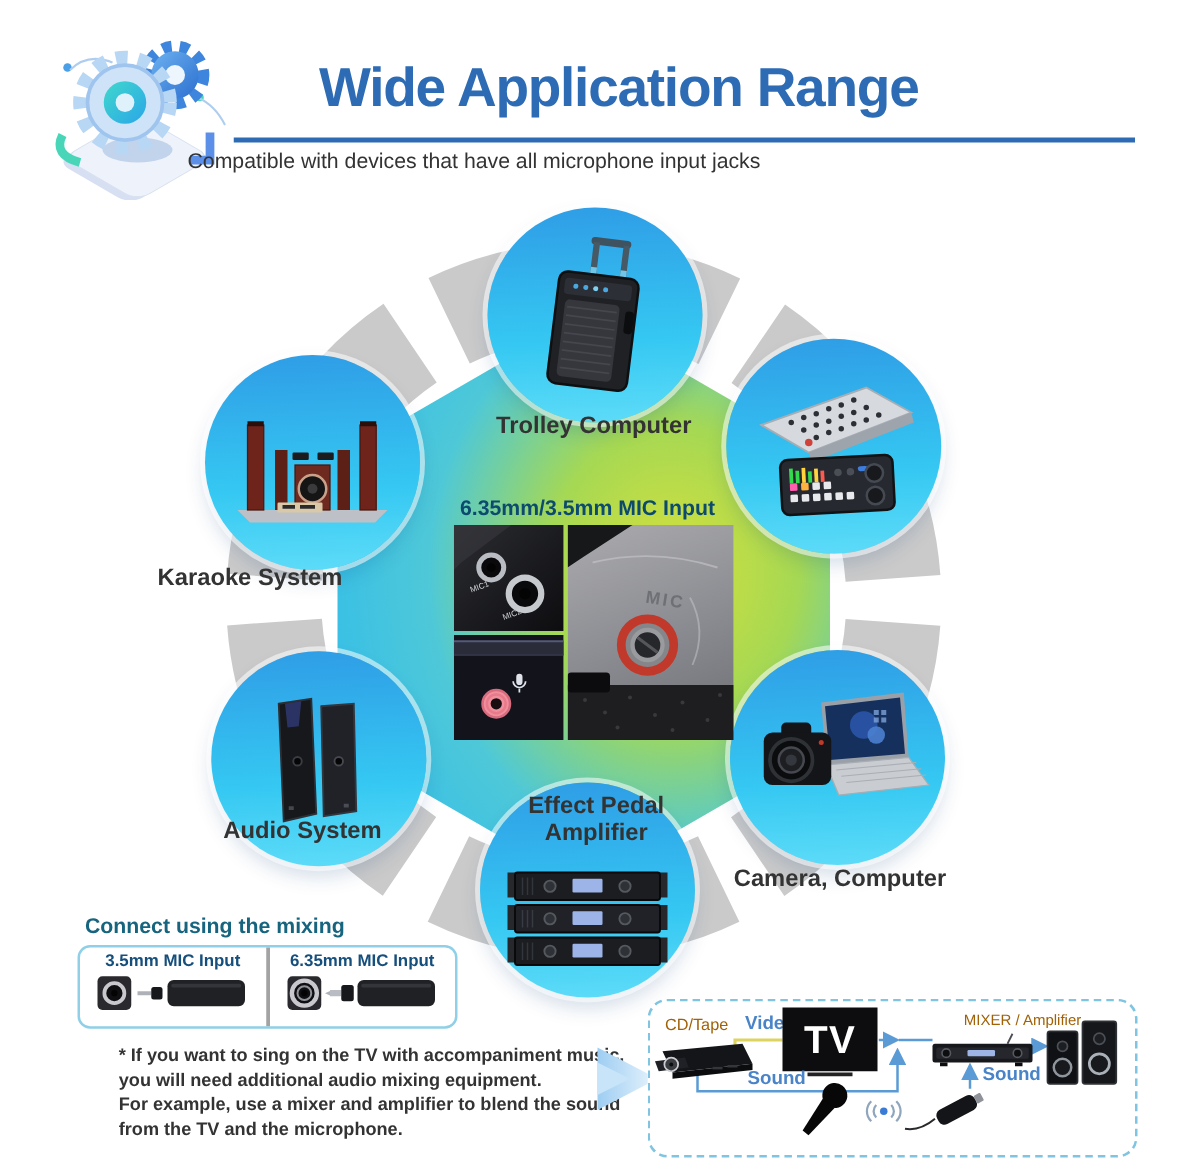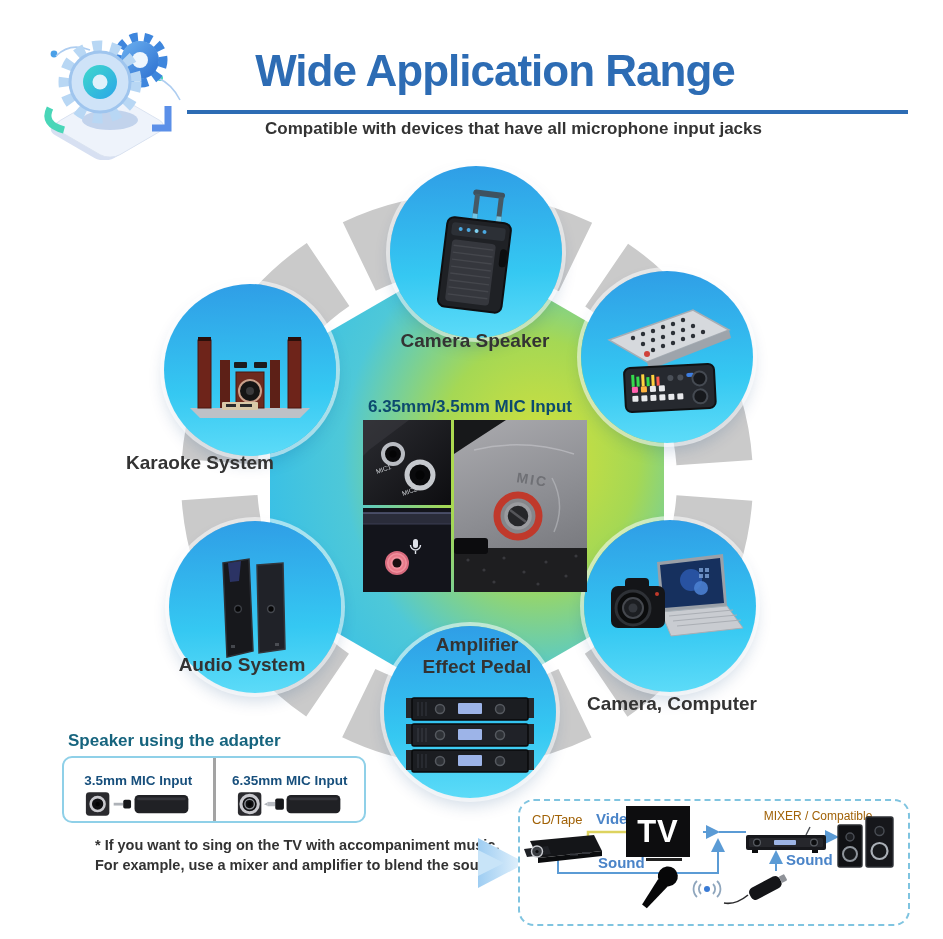--- a/index.html
+++ b/index.html
@@ -3,49 +3,49 @@
 <meta charset="utf-8">
 <style>
   html,body{margin:0;padding:0;background:#ffffff;}
   .canvas{position:relative;width:943px;height:939px;background:#ffffff;overflow:hidden;
           font-family:"Liberation Sans", sans-serif;}
   .abs{position:absolute;}
   
   .title{position:absolute;left:188px;top:46px;width:614px;text-align:center;
          font-size:44px;font-weight:bold;color:#2d6cb4;letter-spacing:-1px;white-space:nowrap;}
   .title-rule{position:absolute;left:187px;top:110px;width:721px;height:4px;background:#2d6cb4;}
-  .subtitle{position:absolute;left:150px;top:119px;width:612px;text-align:right;
-            font-size:17px;font-weight:bold;color:#333333;}
+  .subtitle{position:absolute;left:150px;top:119px;width:612px;text-align:left;
+            font-size:17px;font-weight:normal;color:#333333;}
   
   .wheel-bg{position:absolute;left:0;top:150px;}
   .app-circle{position:absolute;width:172px;height:172px;border-radius:50%;
               background:linear-gradient(178deg,#2f9de6 0%,#35c8f2 62%,#5edcf8 100%);
               box-shadow:0 0 0 4px rgba(255,255,255,.55), 0 8px 16px rgba(0,60,120,.18);
               display:flex;align-items:center;justify-content:center;}
   .lbl{position:absolute;font-weight:bold;color:#333333;text-align:center;font-size:19px;line-height:1.18;}
   .center-title{position:absolute;left:340px;top:397px;width:260px;text-align:center;
                 font-size:17px;font-weight:bold;color:#0c4a6e;}
   .photo{position:absolute;overflow:hidden;}
   
   .adapter-title{position:absolute;left:68px;top:731px;font-size:17px;font-weight:bold;color:#16647e;}
   .adapter-box{position:absolute;left:62px;top:756px;width:300px;height:63px;border:2px solid #8fd0e8;
                border-radius:10px;background:#ffffff;display:flex;}
-  .adapter-half{flex:1;display:flex;flex-direction:column;align-items:center;padding-top:15px;}
+  .adapter-half{flex:1;display:flex;flex-direction:column;align-items:center;padding-top:3px;}
   .adapter-half + .adapter-half{border-left:3px solid #a3a3a3;}
   .adapter-lbl{font-size:13.5px;font-weight:bold;color:#174f7c;}
   
   .footnote{position:absolute;left:95px;top:836px;width:400px;font-size:14.5px;font-weight:bold;
             color:#333333;line-height:1.36;}
   .footnote div{white-space:nowrap;}
   
   .diagram-box{position:absolute;left:518px;top:799px;width:388px;height:123px;
                border:2px dashed #7fc4e0;border-radius:16px;background:#ffffff;}
   .d-lbl{position:absolute;font-weight:normal;color:#a16207;}
   .d-blue{position:absolute;font-weight:bold;color:#4a84c8;}
-  .tv{position:absolute;left:106px;top:5px;width:64px;height:51px;background:#0d0d0f;color:#ffffff;
+  .tv{position:absolute;left:106px;top:5px;width:76px;height:51px;background:#0d0d0f;color:#ffffff;
       display:flex;align-items:center;justify-content:center;font-size:31px;font-weight:bold;letter-spacing:1px;}
   .tv-stand{position:absolute;left:126px;top:57px;width:36px;height:3px;background:#222222;}
 </style>
 </head>
 <body>
 
 <div class="canvas">
 
   <svg class="abs" style="left:36px;top:20px;" width="156" height="140" viewBox="0 0 156 140">
     <defs>
@@ -125,21 +125,21 @@
             <line x1="37" y1="83" x2="77" y2="83"></line>
           <line x1="37" y1="90" x2="77" y2="90"></line>
             <line x1="37" y1="97" x2="77" y2="97"></line>
           <line x1="37" y1="104" x2="77" y2="104"></line>
             <line x1="37" y1="111" x2="77" y2="111"></line>
         </g>
         <rect x="84" y="60" width="7" height="18" rx="3" fill="#0c0d0e"></rect>
       </g>
     </svg>
   </div>
-  <div class="lbl" style="left:355px;top:330px;width:240px;">Camera Speaker</div>
+  <div class="lbl" style="left:355px;top:330px;width:240px;">Trolley Computer</div>
 
   <div class="app-circle" style="left:581px;top:271px;">
     <svg width="144" height="126" viewBox="0 0 144 126">
       <polygon points="14,46 98,16 134,36 52,68" fill="#d6d9dd" stroke="#a7adb4" stroke-width="1.5"></polygon>
       <polygon points="52,68 134,36 136,44 54,76" fill="#9ea4ab"></polygon>
       <g fill="#2c3036">
         <circle cx="38" cy="44" r="2.2"></circle>
           <circle cx="48" cy="40" r="2.2"></circle>
           <circle cx="58" cy="37" r="2.2"></circle>
         <circle cx="68" cy="33" r="2.2"></circle>
@@ -255,22 +255,22 @@
         <circle cx="100" cy="19" r="4.5" fill="#2e3136" stroke="#55595f" stroke-width="1.5"></circle>
         <g stroke="#32353b" stroke-width="1.2">
             <line x1="18" y1="12" x2="18" y2="26"></line>
             <line x1="22" y1="12" x2="22" y2="26"></line>
             <line x1="26" y1="12" x2="26" y2="26"></line>
           </g>
       </g>
     </svg>
   </div>
   <div class="lbl" style="left:377px;top:634px;width:200px;">
+    <div>Effect Pedal</div>
     <div>Amplifier</div>
-    <div>Effect Pedal</div>
   </div>
 
   <div class="app-circle" style="left:169px;top:521px;">
     <svg width="120" height="120" viewBox="0 0 120 120">
       <polygon points="28,16 54,12 58,104 32,110" fill="#17181c" stroke="#2c2f35" stroke-width="1.5"></polygon>
       <polygon points="33,16 46,14 44,34 35,35" fill="#3d4aa0" opacity="0.55"></polygon>
       <circle cx="43" cy="62" r="3.4" fill="#060607" stroke="#3a3d43" stroke-width="1.5"></circle>
       <rect x="36" y="98" width="4" height="3" fill="#44474d"></rect>
       <polygon points="62,18 88,16 90,102 64,106" fill="#202228" stroke="#33363c" stroke-width="1.5"></polygon>
       <circle cx="76" cy="62" r="3.4" fill="#060607" stroke="#45484e" stroke-width="1.5"></circle>
@@ -364,21 +364,21 @@
           <circle cx="92" cy="142" r="1.6"></circle>
           <circle cx="112" cy="156" r="1.6"></circle>
         <circle cx="40" cy="162" r="1.6"></circle>
           <circle cx="84" cy="164" r="1.6"></circle>
           <circle cx="122" cy="136" r="1.6"></circle>
       </g>
       <rect x="0" y="118" width="34" height="16" rx="3" fill="#0c0c0e"></rect>
     </svg>
   </div>
 
-  <div class="adapter-title">Speaker using the adapter</div>
+  <div class="adapter-title">Connect using the mixing</div>
   <div class="adapter-box">
     <div class="adapter-half">
       <div class="adapter-lbl">3.5mm MIC Input</div>
       <svg width="128" height="38" viewBox="0 0 128 38">
         <rect x="4" y="5" width="27" height="27" rx="4" fill="#2a2a2e"></rect>
         <circle cx="17.5" cy="18.5" r="8" fill="#0f0f12" stroke="#c8c8cd" stroke-width="3"></circle>
         <circle cx="17.5" cy="18.5" r="2.5" fill="#040405"></circle>
         <rect x="36" y="17" width="11" height="3.2" fill="#aeb2b8"></rect>
         <rect x="47" y="13.5" width="9" height="10" rx="2" fill="#17181b"></rect>
         <rect x="60" y="8" width="62" height="21" rx="5" fill="#202125"></rect>
@@ -396,21 +396,23 @@
         <rect x="38" y="16" width="9" height="5" fill="#b9bcc2"></rect>
         <rect x="47" y="12" width="10" height="13" rx="2" fill="#17181b"></rect>
         <rect x="60" y="8" width="62" height="21" rx="5" fill="#202125"></rect>
         <rect x="63" y="11" width="56" height="3" rx="1.5" fill="#34353b"></rect>
       </svg>
     </div>
   </div>
 
   <div class="footnote">
     <div>* If you want to sing on the TV with accompaniment music,</div>
+    <div>you will need additional audio mixing equipment.</div>
     <div>For example, use a mixer and amplifier to blend the sound</div>
+    <div>from the TV and the microphone.</div>
   </div>
 
   <svg class="abs" style="left:474px;top:832px;" width="58" height="62" viewBox="0 0 58 62">
     <defs>
         <linearGradient id="arrg" x1="0" y1="0" x2="1" y2="0">
       <stop offset="0" stop-color="#9ecdf2"></stop>
           <stop offset="1" stop-color="#e9f5fd"></stop>
         </linearGradient>
       </defs>
     <polygon points="4,6 52,31 4,56" fill="url(#arrg)"></polygon>
@@ -441,21 +443,21 @@
       <circle cx="13" cy="24.5" r="5.5" fill="#3a3d42" stroke="#caccd1" stroke-width="1.4"></circle>
       <circle cx="13" cy="24.5" r="1.6" fill="#0c0c0e"></circle>
       <rect x="58" y="25" width="8" height="2" fill="#34363c"></rect>
         <rect x="46" y="26.5" width="8" height="2" fill="#34363c"></rect>
     </svg>
 
     <div class="d-blue" style="left:76px;top:9px;font-size:15px;">Video</div>
     <div class="tv">TV</div>
     <div class="tv-stand"></div>
 
-    <div class="d-lbl" style="left:228px;top:8px;width:140px;text-align:center;font-size:12px;">MIXER / Compatible</div>
+    <div class="d-lbl" style="left:228px;top:8px;width:140px;text-align:center;font-size:12px;">MIXER / Amplifier</div>
     <svg class="abs" style="left:224px;top:24px;" width="86" height="32" viewBox="0 0 86 32">
       <line x1="62" y1="10" x2="66" y2="2" stroke="#4a4d52" stroke-width="1.4"></line>
       <rect x="2" y="10" width="80" height="15" rx="2" fill="#17181c"></rect>
       <rect x="5" y="13" width="74" height="9" rx="1.5" fill="#26272c"></rect>
       <rect x="30" y="15" width="22" height="5" rx="1" fill="#9db4e4"></rect>
       <circle cx="13" cy="17.5" r="3.4" fill="#0d0e10" stroke="#55595f" stroke-width="1.3"></circle>
       <circle cx="70" cy="17.5" r="3.4" fill="#0d0e10" stroke="#55595f" stroke-width="1.3"></circle>
       <rect x="8" y="25" width="6" height="3" fill="#0c0d0e"></rect>
         <rect x="68" y="25" width="6" height="3" fill="#0c0d0e"></rect>
     </svg>

